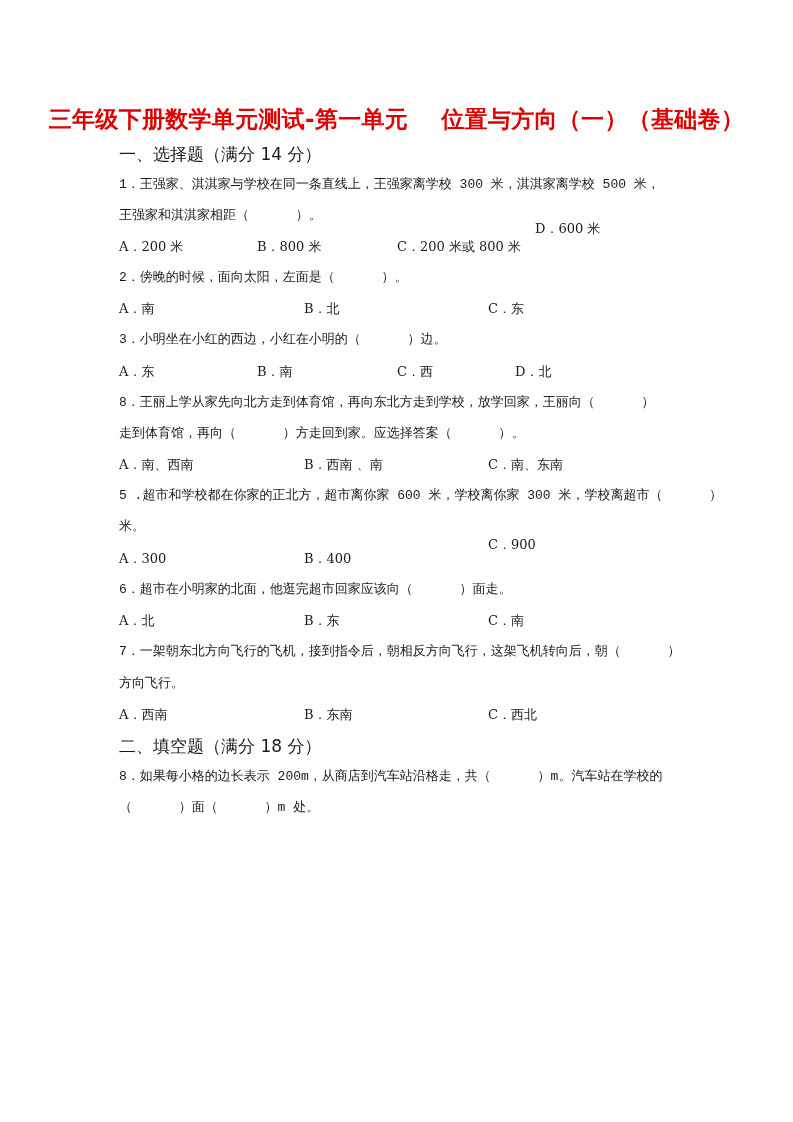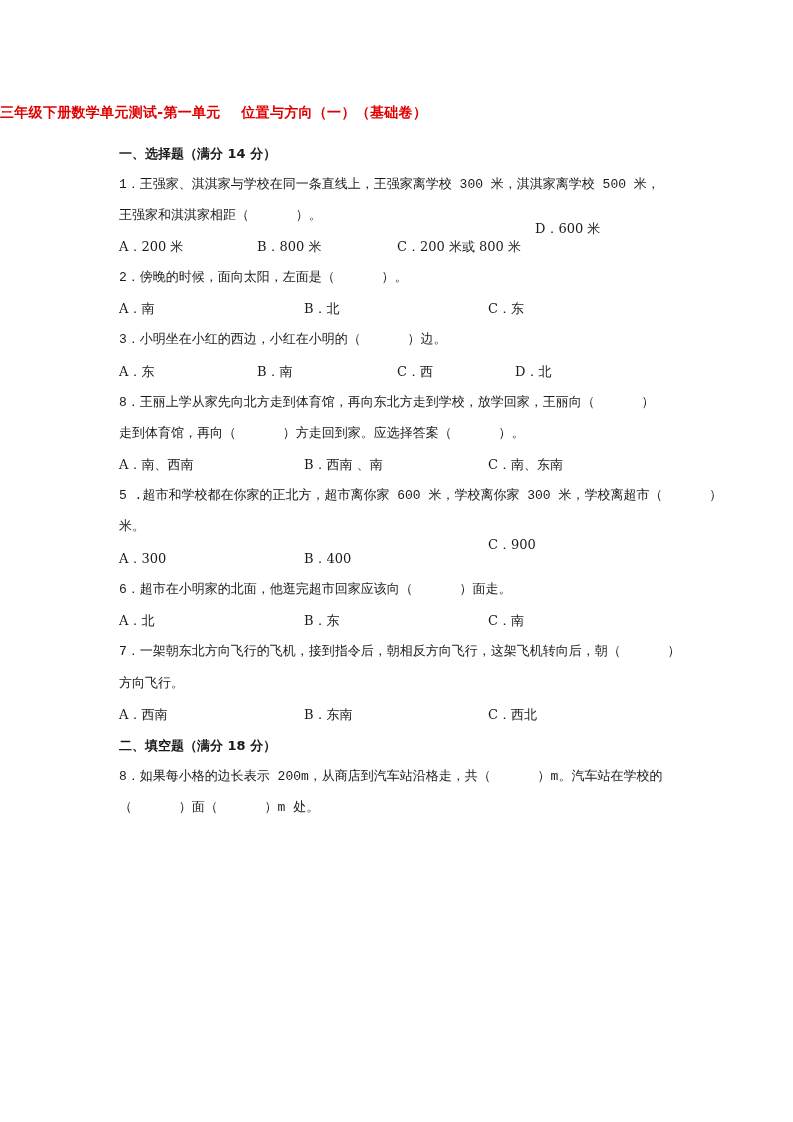--- a/index.html
+++ b/index.html
@@ -1,22 +1,22 @@
 <!DOCTYPE html>
 <html><head>
 <meta charset="utf-8">
 <style>
   html, body { margin: 0; padding: 0; background: #ffffff; }
   body { width: 793px; height: 1122px; position: relative; overflow: hidden;
          font-family: "DejaVu Serif", "Liberation Serif", serif; color: #1a1a1a; }
-  .title { position: absolute; top: 104px; left: 0; width: 793px; 
+  .title { position: absolute; top: 104px; left: 0; width: 793px; text-align: center;
            font-family: "DejaVu Sans", "Liberation Sans", sans-serif; font-weight: bold;
-           color: #e00000; font-size: 14px; letter-spacing: 0.3px; white-space: pre; }
+           color: #e00000; font-size: 23px; letter-spacing: 0.3px; white-space: pre; }
   .line { position: absolute; left: 119px; font-size: 13px; line-height: 16px; white-space: pre; font-family: Liberation Mono, monospace; }
-  .section { font-family: "DejaVu Sans", "Liberation Sans", sans-serif; font-weight: bold; font-size: 13px; }
+  .section { font-family: "DejaVu Sans", "Liberation Sans", sans-serif; font-weight: normal; font-size: 17px; }
   .opt { position: absolute; font-size: 13px; line-height: 16px; white-space: pre; }
 </style>
 </head>
 <body>
 
 <div class="title">三年级下册数学单元测试-第一单元    位置与方向（一）（基础卷）</div>
 
 <div class="line section" style="top:146px">一、选择题（满分 14 分）</div>
 
 <div class="line" style="top:177px">1．王强家、淇淇家与学校在同一条直线上，王强家离学校 300 米，淇淇家离学校 500 米，</div>

